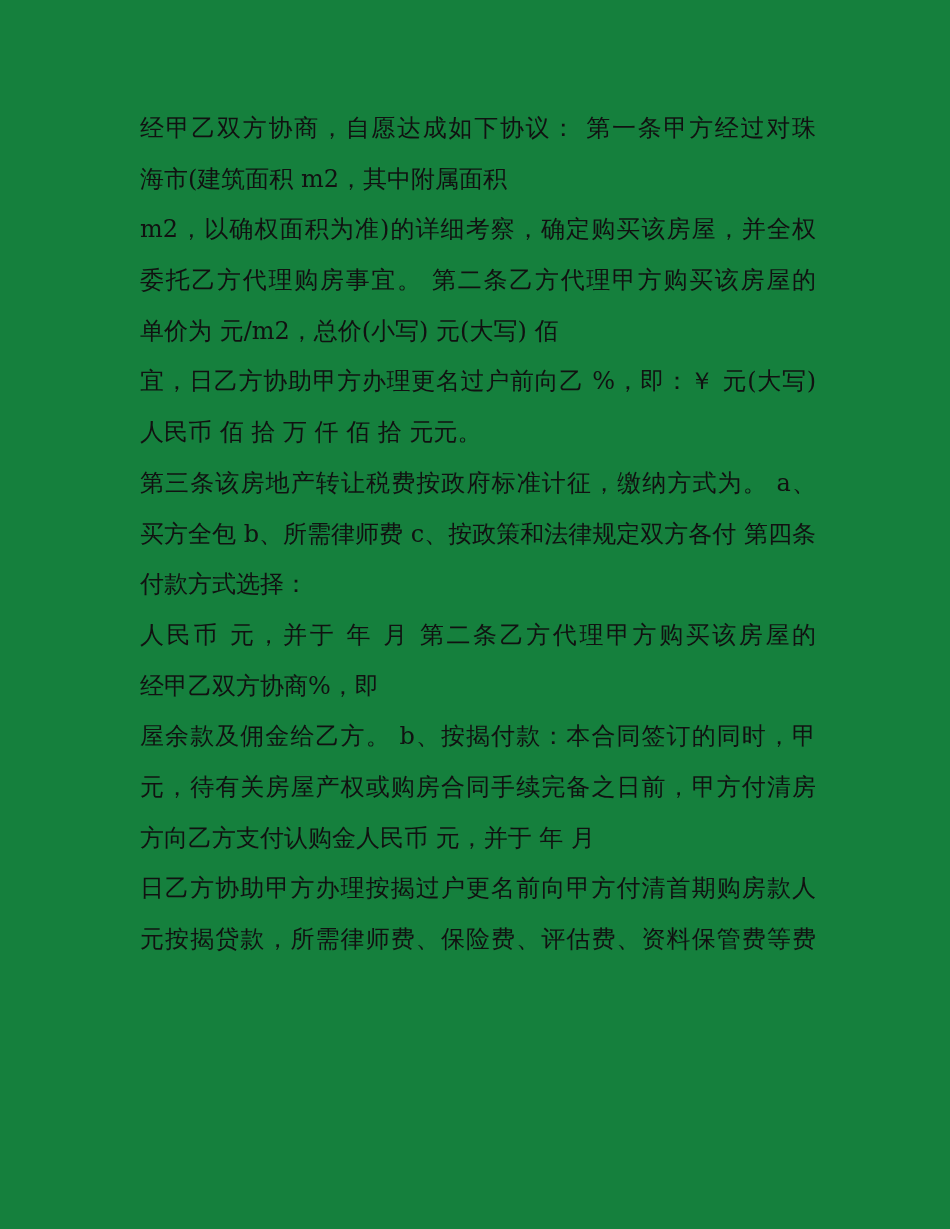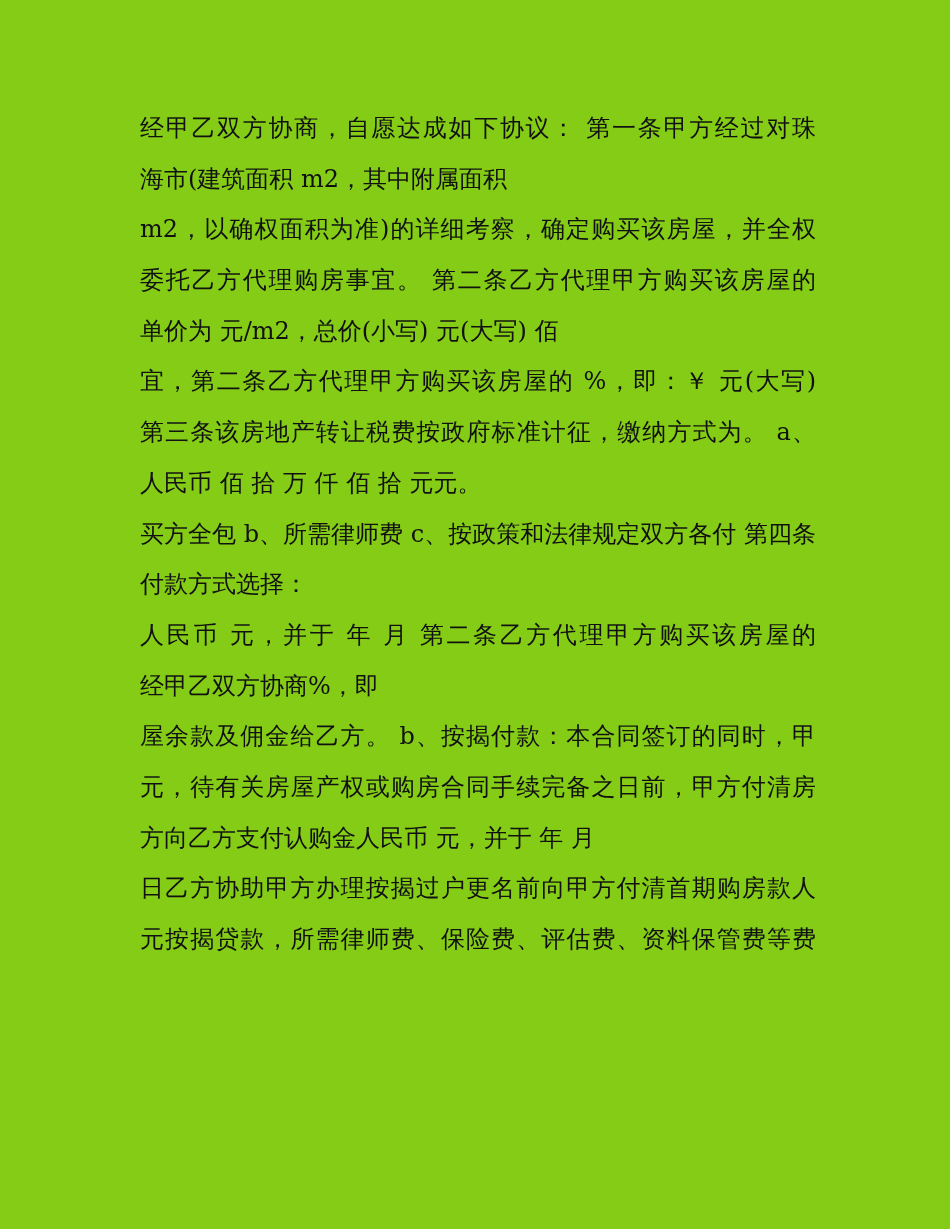--- a/index.html
+++ b/index.html
@@ -30,30 +30,30 @@
   .line.fill {
     white-space: normal;
     text-align: justify;
     text-align-last: justify;
     text-justify: inter-character;
   }
 </style>
 </head>
 <body>
 
-<div class="page" style="background: #84cc16;">
+<div class="page" style="background: #15803d;">
   <div class="doc" id="doc" style="color: rgb(17, 17, 17);">
       <div class="line fill">经甲乙双方协商，自愿达成如下协议： 第一条甲方经过对珠</div>
       <div class="line">海市(建筑面积 m2，其中附属面积</div>
       <div class="line fill">m2，以确权面积为准)的详细考察，确定购买该房屋，并全权</div>
       <div class="line fill">委托乙方代理购房事宜。 第二条乙方代理甲方购买该房屋的</div>
       <div class="line">单价为 元/m2，总价(小写) 元(大写) 佰</div>
-      <div class="line fill">宜，第二条乙方代理甲方购买该房屋的 %，即：￥ 元(大写)</div>
+      <div class="line fill">宜，日乙方协助甲方办理更名过户前向乙 %，即：￥ 元(大写)</div>
+      <div class="line">人民币 佰 拾 万 仟 佰 拾 元元。</div>
       <div class="line fill">第三条该房地产转让税费按政府标准计征，缴纳方式为。 a、</div>
-      <div class="line">人民币 佰 拾 万 仟 佰 拾 元元。</div>
       <div class="line fill">买方全包 b、所需律师费 c、按政策和法律规定双方各付 第四条</div>
       <div class="line">付款方式选择：</div>
       <div class="line fill">人民币 元，并于 年 月 第二条乙方代理甲方购买该房屋的</div>
       <div class="line">经甲乙双方协商%，即</div>
       <div class="line fill">屋余款及佣金给乙方。 b、按揭付款：本合同签订的同时，甲</div>
       <div class="line fill">元，待有关房屋产权或购房合同手续完备之日前，甲方付清房</div>
       <div class="line">方向乙方支付认购金人民币 元，并于 年 月</div>
       <div class="line fill">日乙方协助甲方办理按揭过户更名前向甲方付清首期购房款人</div>
       <div class="line fill">元按揭贷款，所需律师费、保险费、评估费、资料保管费等费</div>
     </div>

